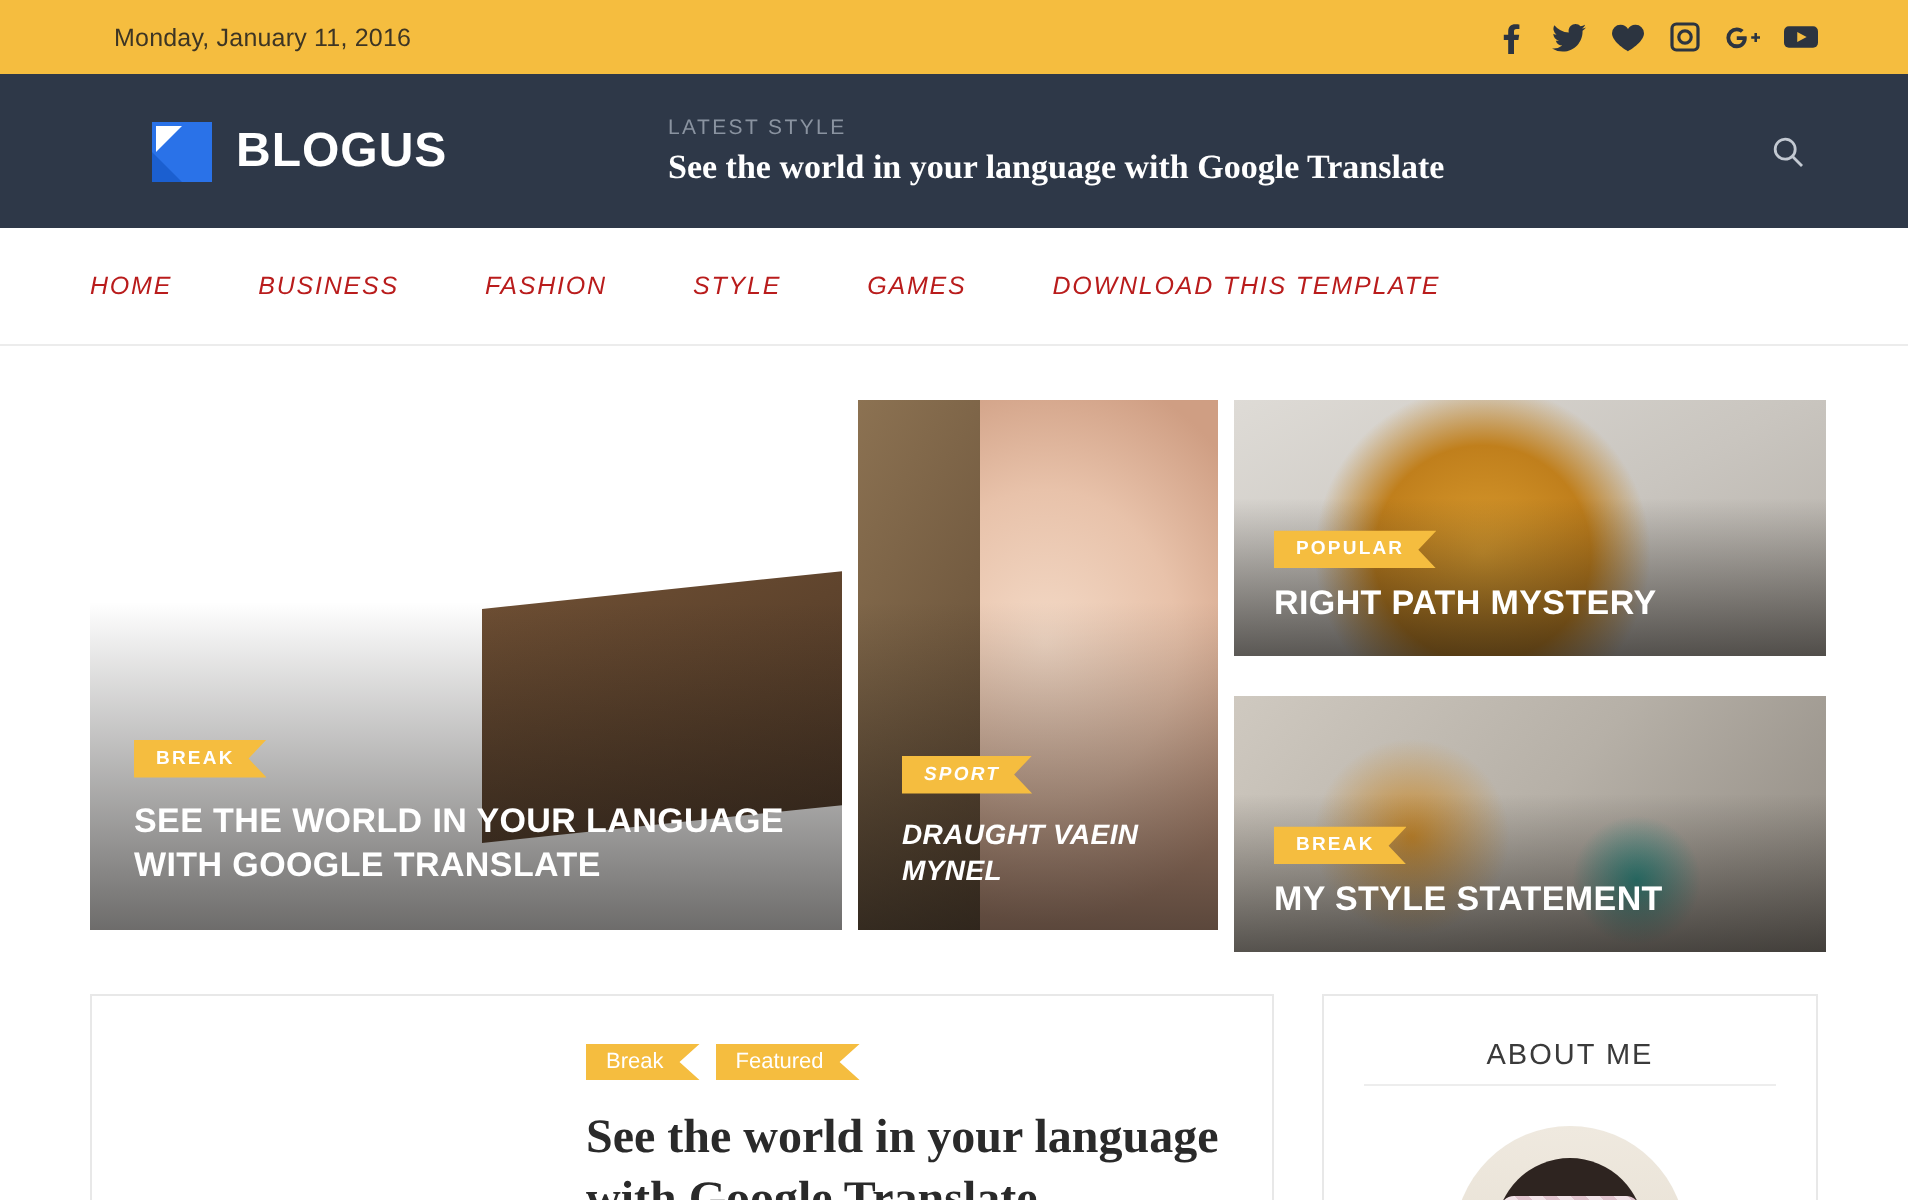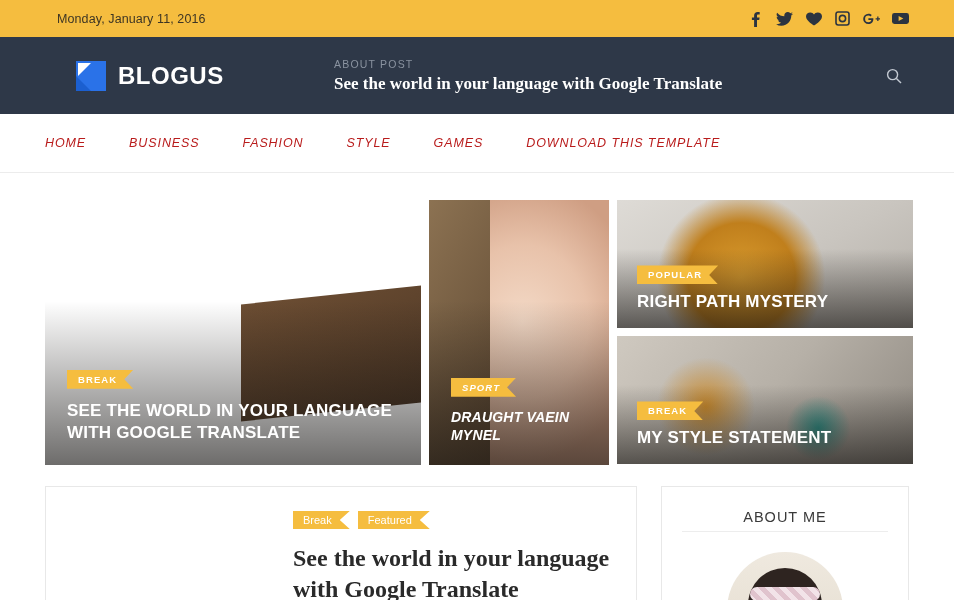--- a/index.html
+++ b/index.html
@@ -136,21 +136,21 @@
   .nav-item:last-child { margin-right: 0; }
 
   
   .featured {
     display: flex;
     gap: 8px;
     padding: 27px 45px 0 45px;
   }
   .feat-col-main { width: 376px; flex: none; }
   .feat-col-mid  { width: 180px; flex: none; }
-  .feat-col-right{ width: 296px; flex: none; display: flex; flex-direction: column; gap: 8px; }
+  .feat-col-right{ width: 296px; flex: none; display: flex; flex-direction: column; gap: 20px; }
 
   .card {
     position: relative;
     overflow: hidden;
     cursor: pointer;
   }
   .card-big   { height: 265px; }
   .card-mid   { height: 265px; font-style: italic; }
   .card-small { height: 128px; }
 
@@ -363,21 +363,21 @@
     </span>
   </div>
 </div>
 
 <div class="header">
   <div class="brand">
     <span class="logo-mark"></span>
     <span class="brand-name">BLOGUS</span>
   </div>
   <div class="latest">
-    <div class="latest-label">ABOUT POST</div>
+    <div class="latest-label">LATEST STYLE</div>
     <div class="latest-title">See the world in your language with Google Translate</div>
   </div>
   <div class="search-btn">
     <svg width="16" height="16" viewBox="0 0 16 16" fill="none" stroke="currentColor" stroke-width="1.4">
         <circle cx="6.6" cy="6.6" r="5"></circle>
         <path d="M10.4 10.4L15 15"></path>
       </svg>
   </div>
 </div>
 

